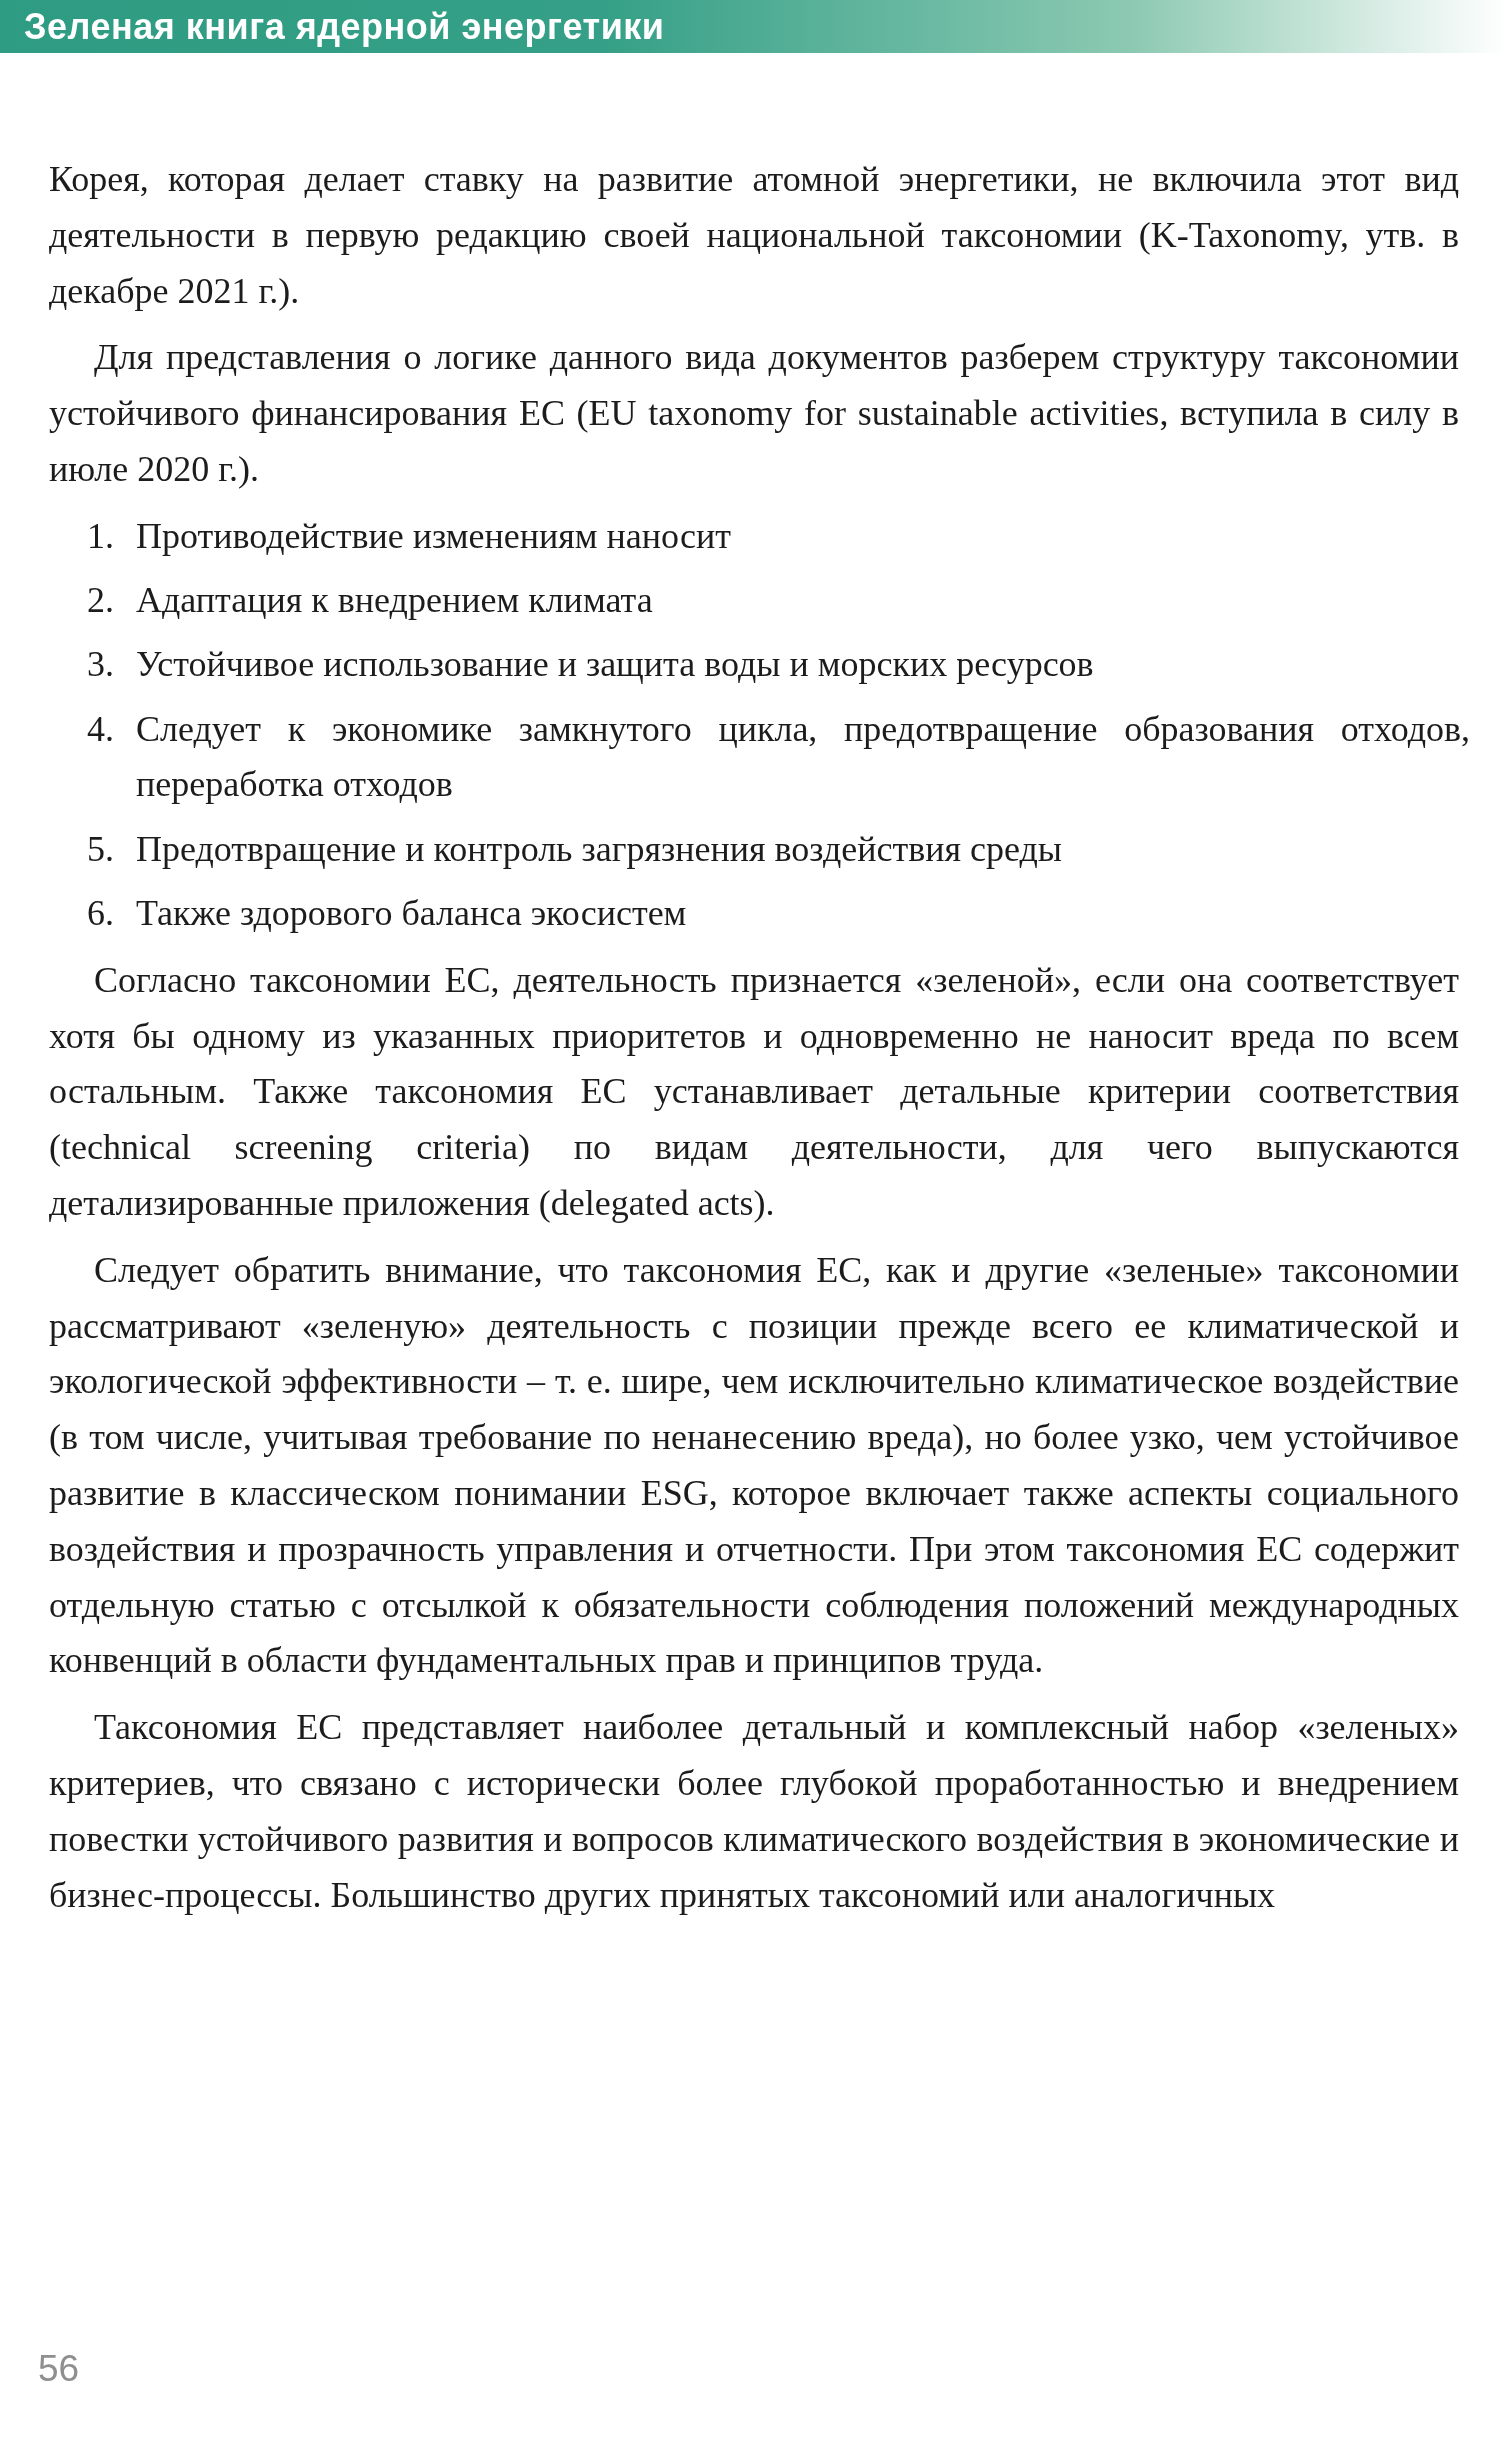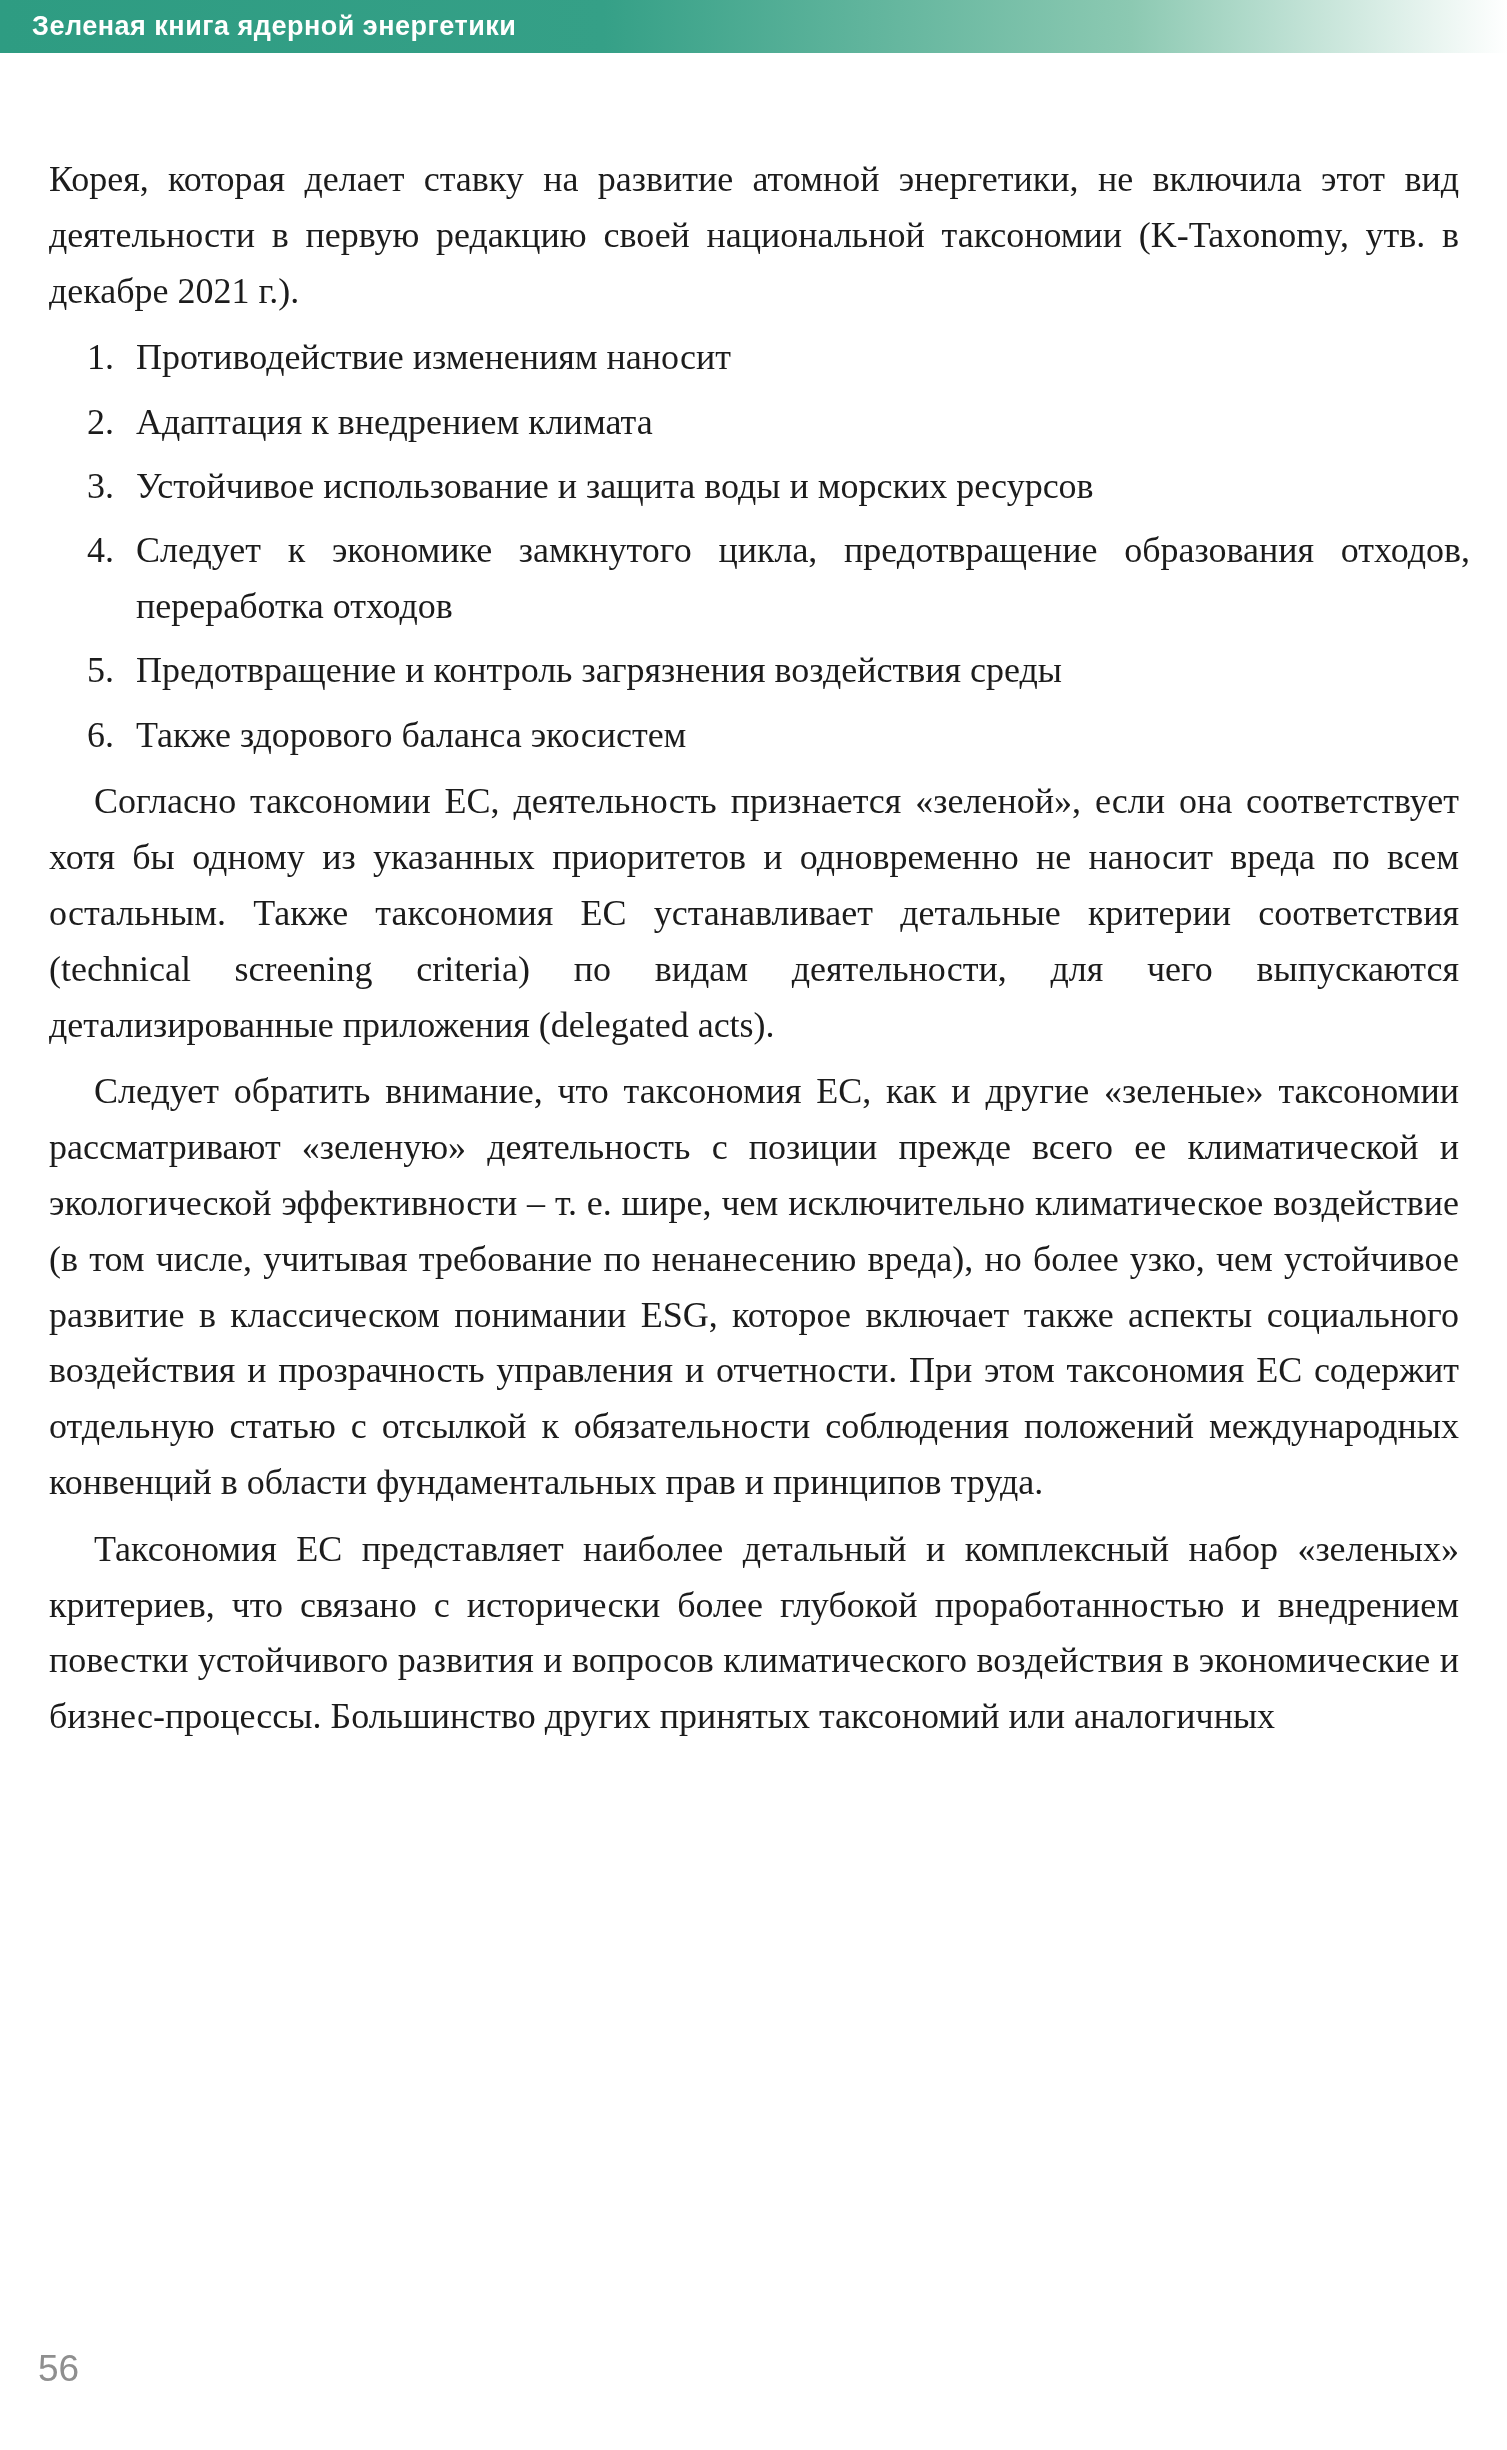--- a/index.html
+++ b/index.html
@@ -21,23 +21,23 @@
     left: 0;
     width: 1508px;
     height: 53px;
     background: linear-gradient(90deg, #2e9c82 0%, #35a087 40%, #8cc9b2 75%, #ffffff 100%);
     display: flex;
     align-items: center;
   }
   .header-title {
     font-family: "Liberation Sans", sans-serif;
     font-weight: bold;
-    font-size: 27px;
+    font-size: 36px;
     color: #ffffff;
-    padding-left: 32px;
+    padding-left: 24px;
     letter-spacing: 0.5px;
   }
   .content {
     position: absolute;
     top: 141px;
     left: 38px;
     width: 1432px;
     font-size: 36px;
     line-height: 1.55;
     text-align: justify;
@@ -73,20 +73,21 @@
 </style>
 </head>
 <body>
 
 <div class="header-bar">
   <span class="header-title">Зеленая книга ядерной энергетики</span>
 </div>
 
 <div class="content">
   <p class="para">Корея, которая делает ставку на развитие атомной энергетики, не включила этот вид деятельности в первую редакцию своей национальной таксономии (K-Taxonomy, утв. в декабре 2021 г.).</p>
+  <p class="para indent">Для представления о логике данного вида документов разберем структуру таксономии устойчивого финансирования ЕС (EU taxonomy for sustainable activities, вступила в силу в июле 2020 г.).</p>
 
   <div class="list">
     <div class="list-item">
       <span class="li-num">1.</span>
       <span class="li-text">Противодействие изменениям наносит</span>
     </div>
     <div class="list-item">
       <span class="li-num">2.</span>
       <span class="li-text">Адаптация к внедрением климата</span>
     </div>

